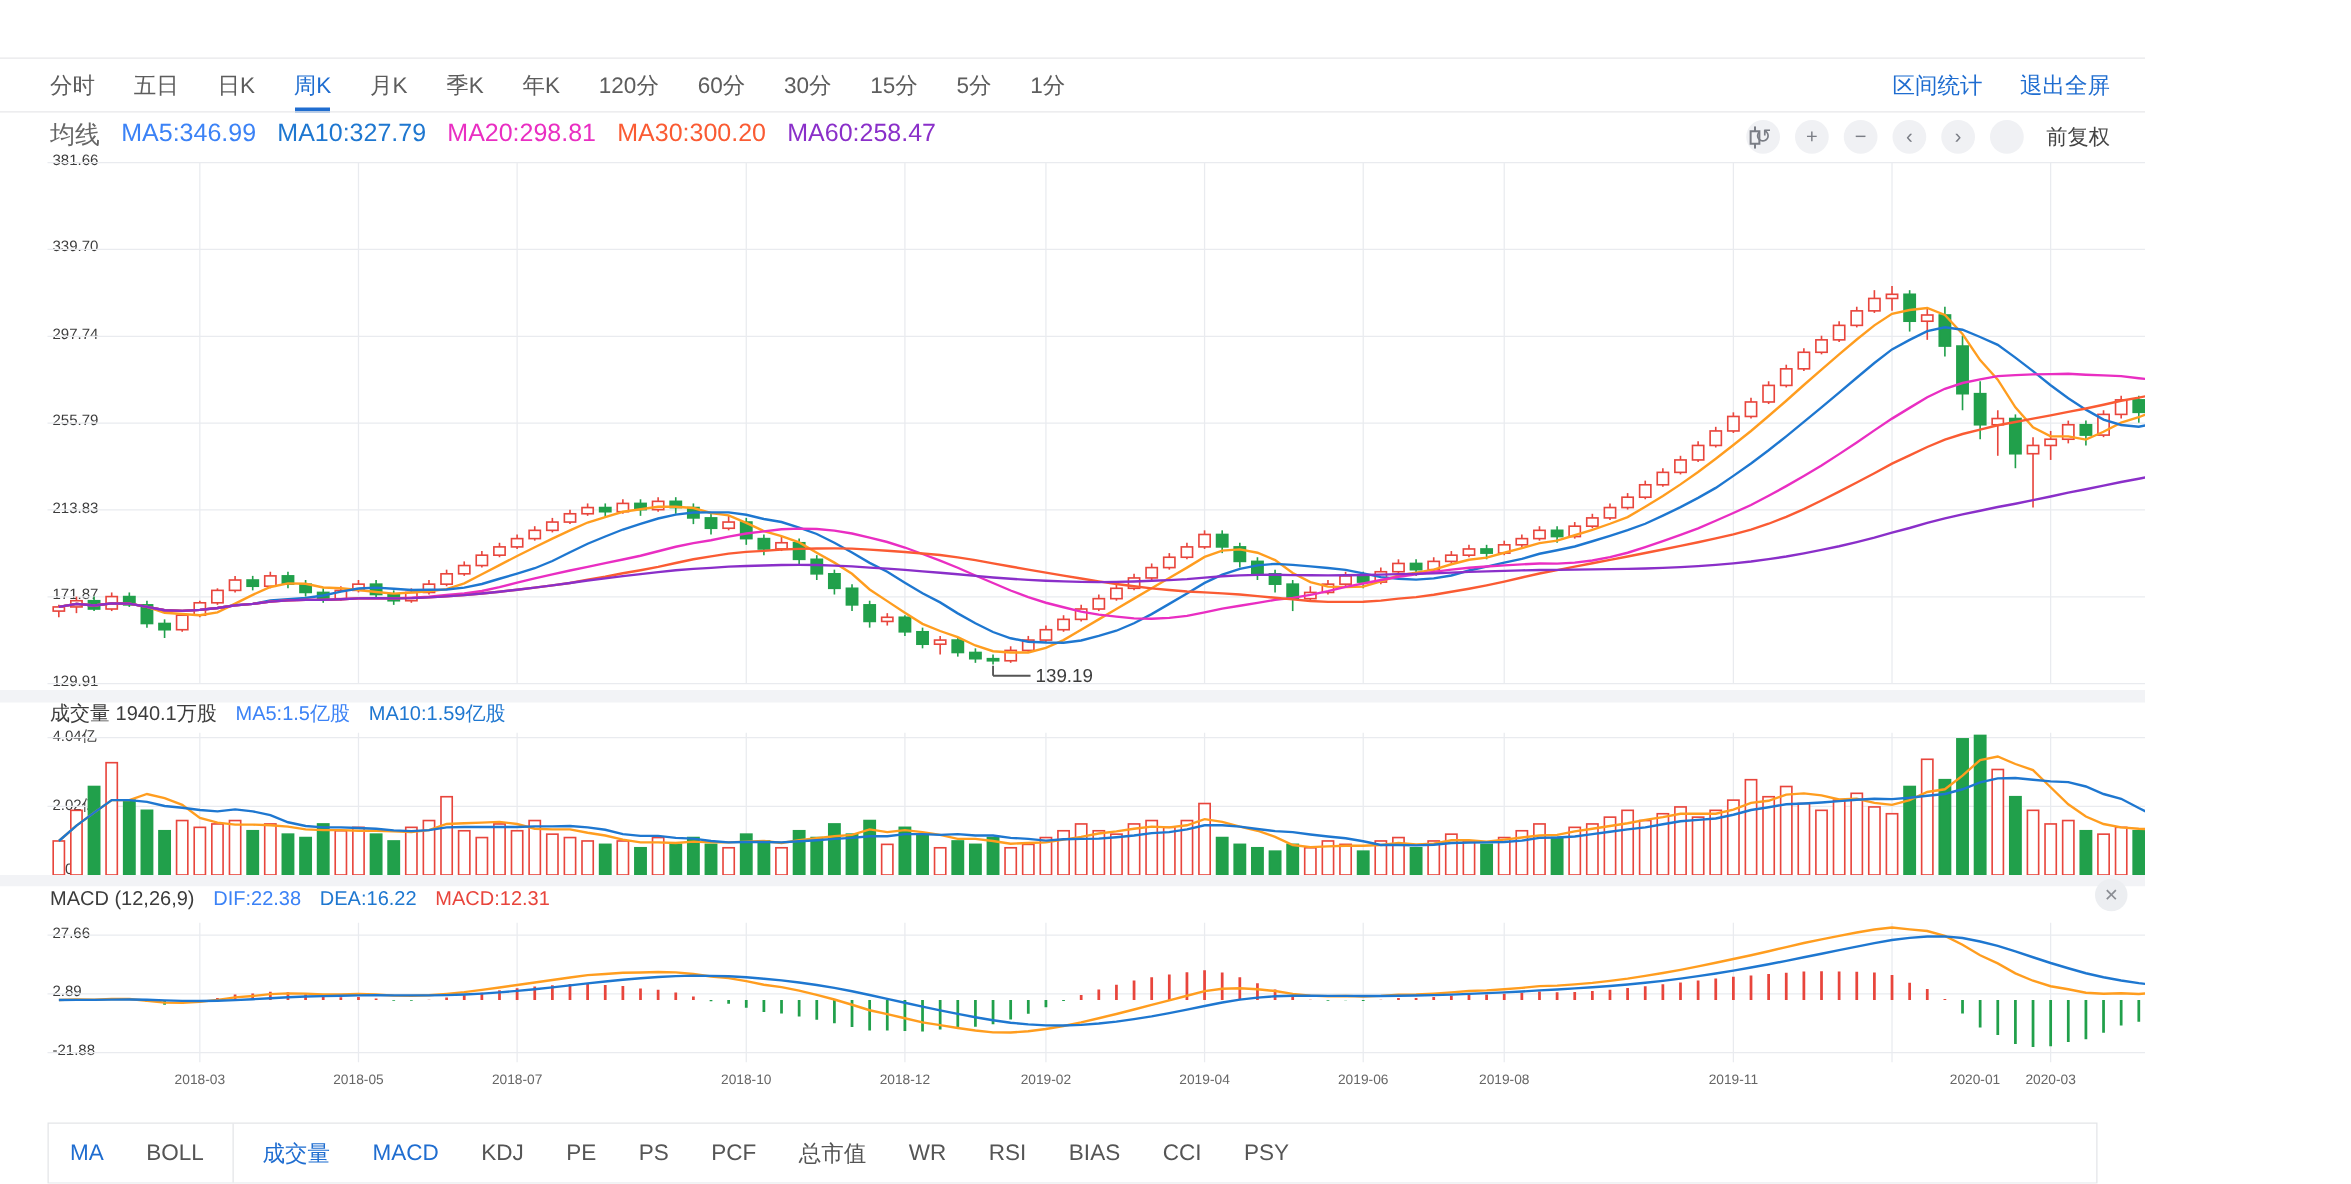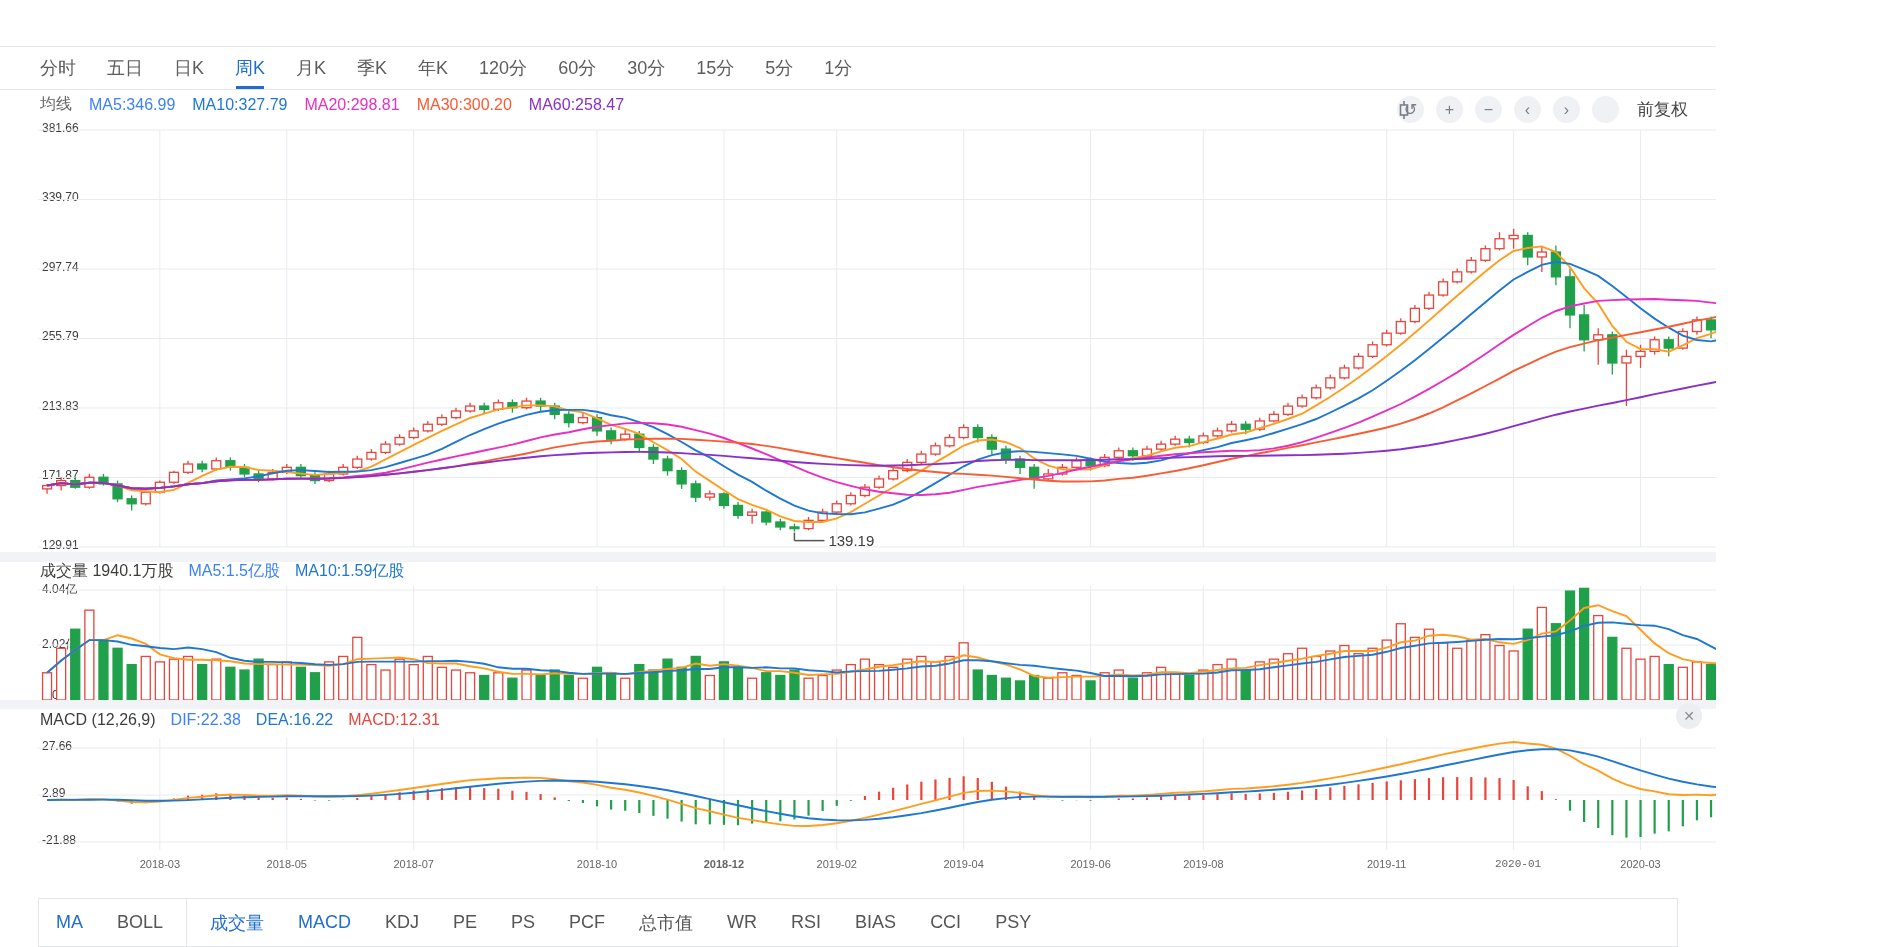--- a/index.html
+++ b/index.html
@@ -8,21 +8,21 @@
   .hline{position:absolute;left:0;right:0;height:1px;background:#e7e8ea;}
   
   #period-bar{position:absolute;top:47px;left:0;right:0;height:42px;display:flex;align-items:center;
               padding-left:40px;gap:31px;font-size:18px;color:#5d5d5d;}
   .ptab{cursor:pointer;position:relative;white-space:nowrap;}
   .ptab.active{color:#1f6dd0;}
   .ptab.active::after{content:'';position:absolute;left:1px;right:1px;bottom:-10px;height:4px;background:#1f6dd0;}
   #range-links{position:absolute;top:47px;right:28px;height:42px;display:flex;align-items:center;gap:30px;
                font-size:18px;color:#1f6dd0;}
   
-  #ma-legend{position:absolute;top:94px;left:40px;display:flex;align-items:center;gap:17px;font-size:16px;}
+  #ma-legend{position:absolute;top:94px;left:40px;display:flex;align-items:center;gap:17px;font-size:20px;}
   #ma-legend .t{color:#666;}
   .c-ma5{color:#3b82f6;} .c-ma10{color:#1e77d0;} .c-ma20{color:#e92ec2;} .c-ma30{color:#fa5b33;} .c-ma60{color:#8a2fc9;}
   .c-red{color:#e8453c;}
   
   #chart-controls{position:absolute;top:96px;right:28px;display:flex;align-items:center;gap:12px;}
   .cbtn{width:27px;height:27px;border-radius:50%;background:#f0f1f4;color:#7a7d85;display:flex;
         align-items:center;justify-content:center;font-size:16px;cursor:pointer;line-height:1;}
   #adjust-label{font-size:17px;color:#444;margin-left:6px;}
   
   .ylab{position:absolute;left:42px;font-size:12px;color:#3c3c3c;}
@@ -56,20 +56,24 @@
     <span class="ptab active">周K</span>
     <span class="ptab">月K</span>
     <span class="ptab">季K</span>
     <span class="ptab">年K</span>
     <span class="ptab">120分</span>
     <span class="ptab">60分</span>
     <span class="ptab">30分</span>
     <span class="ptab">15分</span>
     <span class="ptab">5分</span>
     <span class="ptab">1分</span>
+  </div>
+  <div id="range-links">
+    <span>区间统计</span>
+    <span>退出全屏</span>
   </div>
   <div class="hline" style="top:89px"></div>
 
   <div id="ma-legend">
     <span class="t">均线</span>
     <span class="c-ma5">MA5:346.99</span>
     <span class="c-ma10">MA10:327.79</span>
     <span class="c-ma20">MA20:298.81</span>
     <span class="c-ma30">MA30:300.20</span>
     <span class="c-ma60">MA60:258.47</span>
@@ -703,27 +707,27 @@
       <line x1="1837.94921875" x2="1837.94921875" y1="62" y2="27.162210520793735" stroke="#e8453c" stroke-width="2.2"></line>
       <polyline points="47.1,62.0 61.2,61.5 75.3,61.8 89.4,61.1 103.5,61.2 117.6,62.6 131.7,64.1 145.8,64.3 159.9,63.5 174.0,61.9 188.1,59.9 202.2,58.8 216.3,57.3 230.4,56.7 244.5,56.9 258.6,57.6 272.7,57.6 286.8,57.2 300.9,57.6 315.0,58.5 329.1,58.7 343.2,58.2 357.3,57.1 371.4,55.7 385.5,53.9 399.6,52.0 413.7,50.0 427.8,48.0 441.9,46.0 456.0,44.0 470.1,42.1 484.2,41.2 498.3,40.2 512.4,40.0 526.5,39.6 540.6,39.9 554.7,41.2 568.8,43.2 582.9,44.5 597.0,46.9 611.1,49.8 625.2,51.7 639.3,54.5 653.4,57.9 667.5,61.6 681.6,65.8 695.7,70.2 709.8,73.3 723.9,76.6 738.0,79.9 752.1,82.1 766.2,84.4 780.3,86.4 794.4,87.9 808.5,88.0 822.6,87.0 836.7,85.2 850.8,82.8 864.9,79.9 879.0,76.6 893.1,73.2 907.2,69.6 921.3,65.9 935.4,62.3 949.6,58.6 963.7,54.9 977.8,53.0 991.9,52.6 1006.0,53.4 1020.1,54.8 1034.2,57.1 1048.3,58.5 1062.4,59.0 1076.5,58.8 1090.6,59.2 1104.7,58.7 1118.8,57.8 1132.9,57.6 1147.0,56.9 1161.1,55.9 1175.2,54.8 1189.3,54.3 1203.4,53.4 1217.5,52.3 1231.6,50.9 1245.7,50.5 1259.8,49.5 1273.9,48.3 1288.0,46.7 1302.1,44.9 1316.2,42.7 1330.3,40.4 1344.4,37.9 1358.5,35.1 1372.6,32.2 1386.7,29.2 1400.8,26.2 1414.9,23.0 1429.0,19.7 1443.1,16.4 1457.2,13.5 1471.3,10.7 1485.4,8.0 1499.5,5.6 1513.6,4.0 1527.7,5.5 1541.8,6.8 1555.9,10.7 1570.0,17.8 1584.1,26.2 1598.2,32.7 1612.3,40.7 1626.4,46.6 1640.5,51.0 1654.6,53.4 1668.7,56.2 1682.8,57.0 1696.9,56.6 1711.0,57.2 1725.1,56.1 1739.2,54.1 1753.3,51.1 1767.4,47.0 1781.5,42.1 1795.6,36.4 1809.7,30.2 1823.8,23.6 1837.9,17.3" fill="none" stroke="#ff9d1f" stroke-width="1.9"></polyline>
       <polyline points="47.1,62.0 61.2,61.9 75.3,61.9 89.4,61.7 103.5,61.6 117.6,61.8 131.7,62.3 145.8,62.7 159.9,62.8 174.0,62.6 188.1,62.1 202.2,61.4 216.3,60.6 230.4,59.8 244.5,59.2 258.6,58.9 272.7,58.6 286.8,58.3 300.9,58.2 315.0,58.3 329.1,58.3 343.2,58.3 357.3,58.1 371.4,57.6 385.5,56.9 399.6,55.9 413.7,54.7 427.8,53.4 441.9,51.9 456.0,50.3 470.1,48.7 484.2,47.2 498.3,45.8 512.4,44.6 526.5,43.6 540.6,42.9 554.7,42.5 568.8,42.7 582.9,43.0 597.0,43.8 611.1,45.0 625.2,46.3 639.3,48.0 653.4,50.0 667.5,52.3 681.6,55.0 695.7,58.0 709.8,61.1 723.9,64.2 738.0,67.3 752.1,70.3 766.2,73.1 780.3,75.8 794.4,78.2 808.5,80.2 822.6,81.5 836.7,82.3 850.8,82.4 864.9,81.9 879.0,80.8 893.1,79.3 907.2,77.3 921.3,75.1 935.4,72.5 949.6,69.7 963.7,66.8 977.8,64.0 991.9,61.7 1006.0,60.1 1020.1,59.0 1034.2,58.6 1048.3,58.6 1062.4,58.7 1076.5,58.7 1090.6,58.8 1104.7,58.8 1118.8,58.6 1132.9,58.4 1147.0,58.1 1161.1,57.7 1175.2,57.1 1189.3,56.5 1203.4,55.9 1217.5,55.2 1231.6,54.3 1245.7,53.6 1259.8,52.7 1273.9,51.8 1288.0,50.8 1302.1,49.6 1316.2,48.2 1330.3,46.7 1344.4,44.9 1358.5,42.9 1372.6,40.8 1386.7,38.5 1400.8,36.0 1414.9,33.4 1429.0,30.7 1443.1,27.8 1457.2,25.0 1471.3,22.1 1485.4,19.3 1499.5,16.5 1513.6,14.0 1527.7,12.3 1541.8,11.2 1555.9,11.1 1570.0,12.4 1584.1,15.2 1598.2,18.7 1612.3,23.1 1626.4,27.8 1640.5,32.4 1654.6,36.6 1668.7,40.6 1682.8,43.8 1696.9,46.4 1711.0,48.5 1725.1,50.1 1739.2,50.9 1753.3,50.9 1767.4,50.1 1781.5,48.5 1795.6,46.1 1809.7,42.9 1823.8,39.0 1837.9,34.7" fill="none" stroke="#1e77d0" stroke-width="1.9"></polyline>
     </svg>
 
   <div id="x-labels">
     <span class="xlab" style="left: 114.863px;">2018-03</span>
     <span class="xlab" style="left: 241.777px;">2018-05</span>
     <span class="xlab" style="left: 368.691px;">2018-07</span>
     <span class="xlab" style="left: 552.012px;">2018-10</span>
-    <span class="xlab" style="left: 678.926px; font-weight: bold;">2018-12</span>
+    <span class="xlab" style="left: 678.926px;">2018-12</span>
     <span class="xlab" style="left: 791.738px;">2019-02</span>
     <span class="xlab" style="left: 918.652px;">2019-04</span>
     <span class="xlab" style="left: 1045.57px;">2019-06</span>
     <span class="xlab" style="left: 1158.38px;">2019-08</span>
     <span class="xlab" style="left: 1341.7px;">2019-11</span>
-    <span class="xlab" style="left: 1473px; font-family: Liberation Mono, monospace;">2020-01</span>
+    <span class="xlab" style="left: 1535px;">2020-01</span>
     <span class="xlab" style="left: 1595.53px;">2020-03</span>
     <span class="xlab" style="left: 1708.34px;">2020-05</span>
   </div>
 
   <div id="footer-bar">
     <span class="ftab active">MA</span>
     <span class="ftab">BOLL</span>
     <span class="fdiv"></span>
     <span class="ftab active">成交量</span>
     <span class="ftab active">MACD</span>

